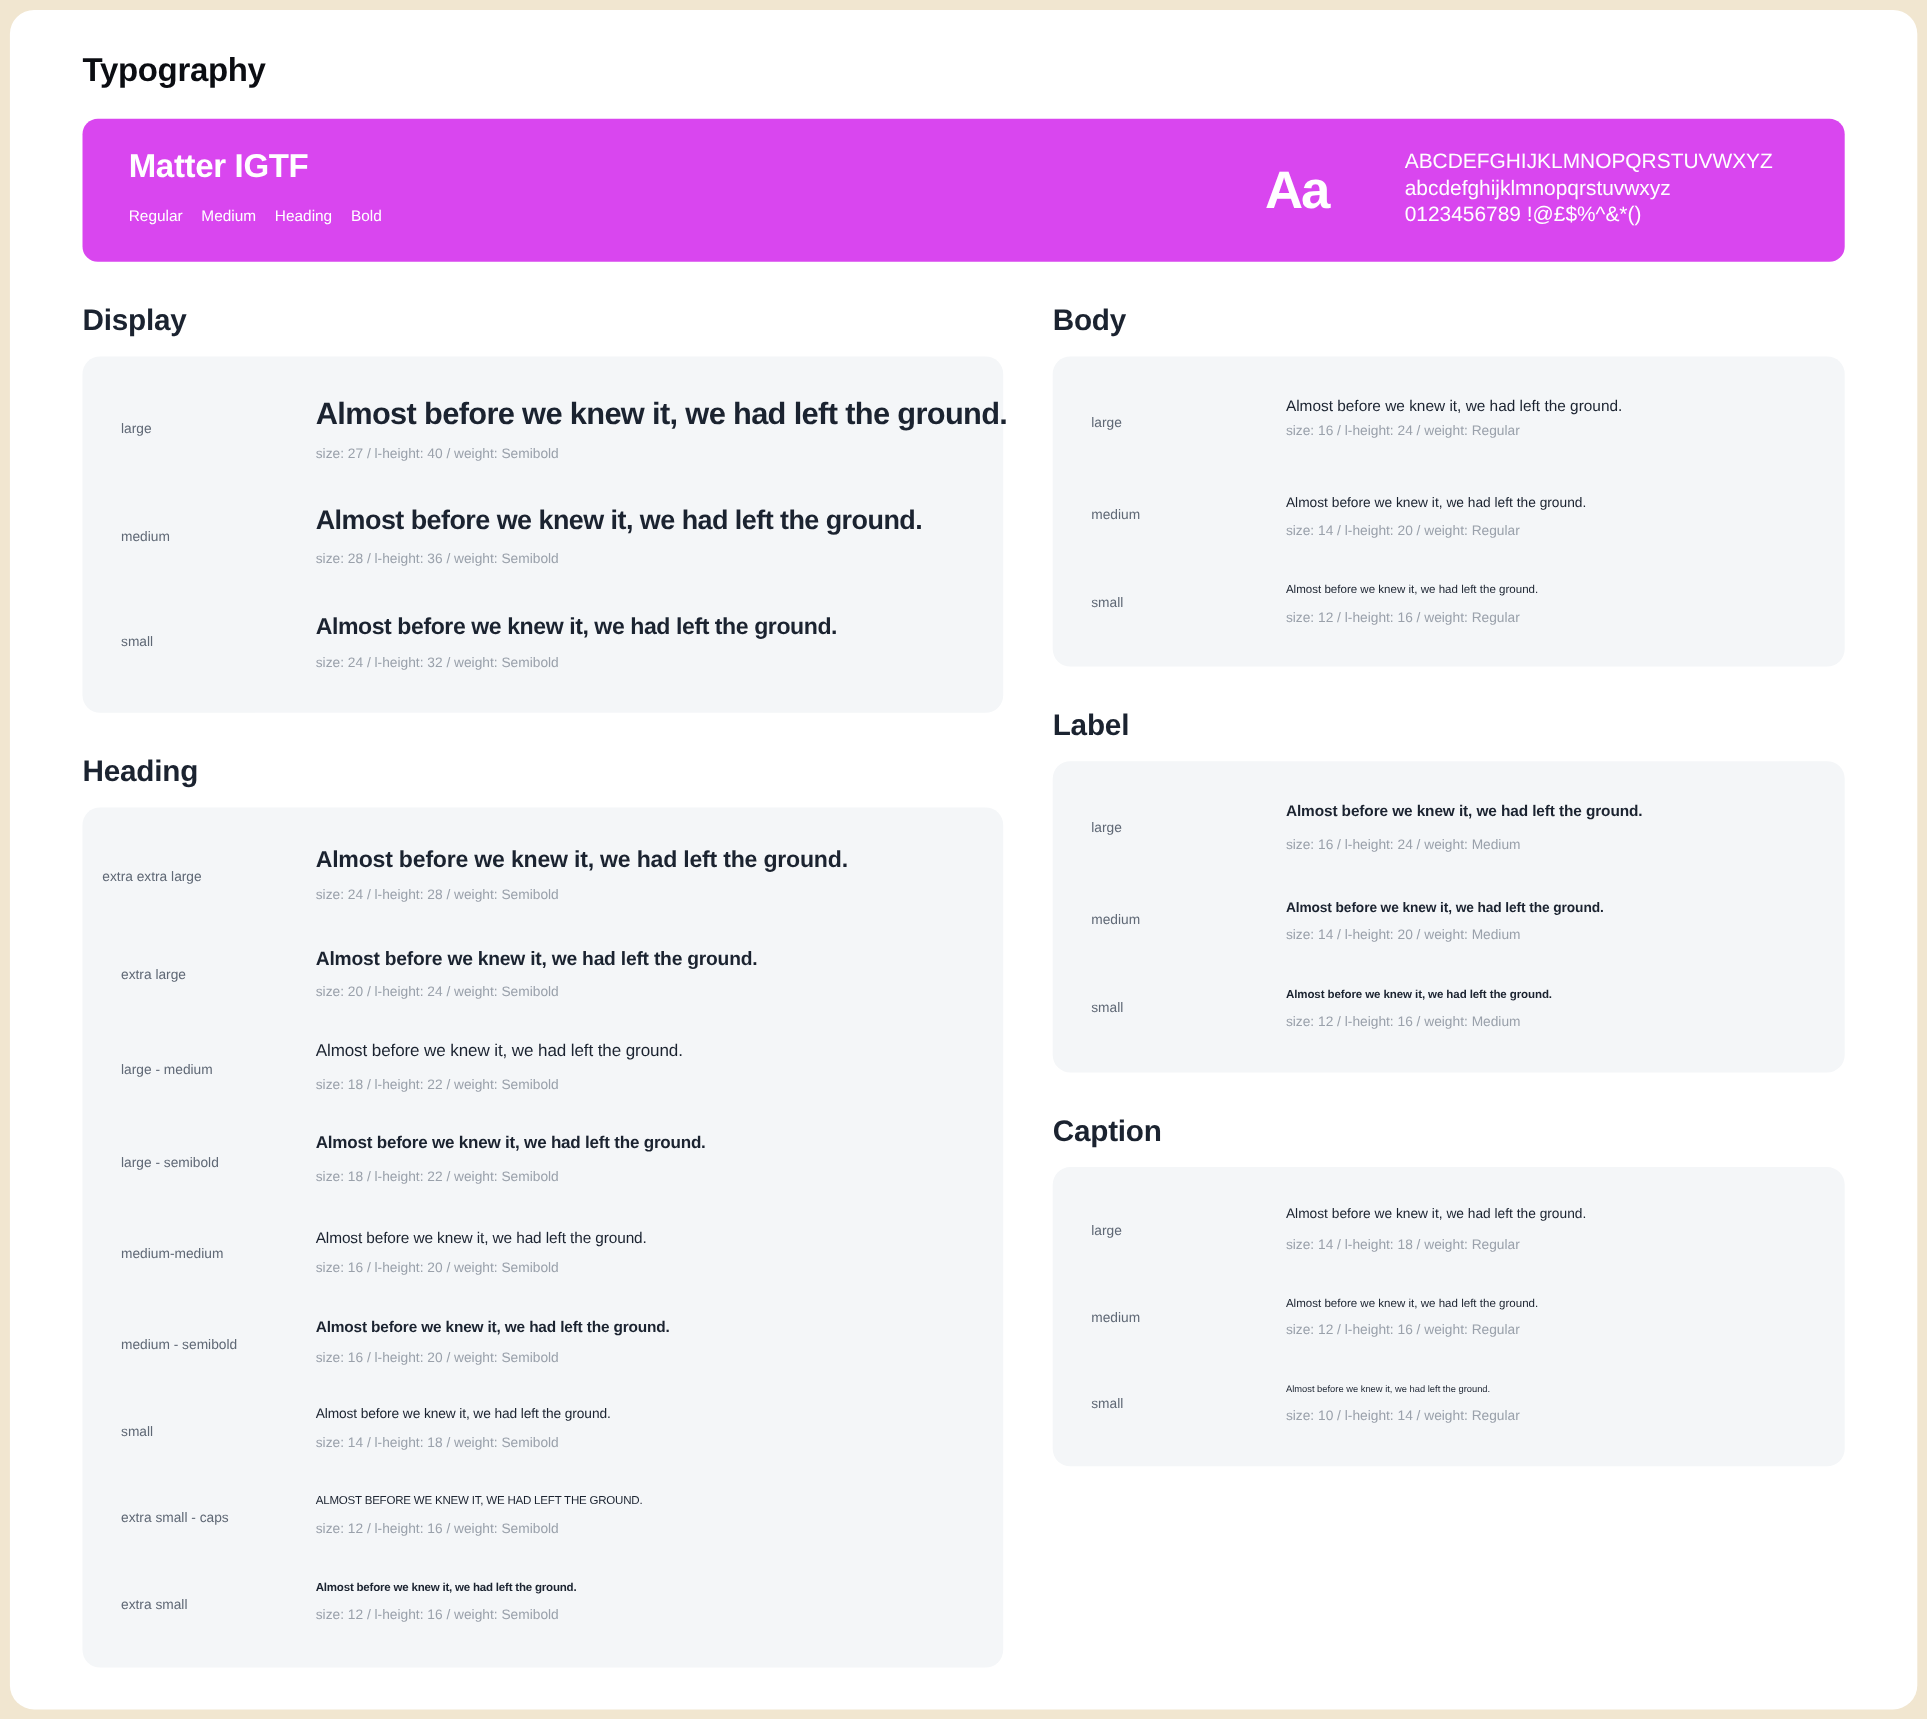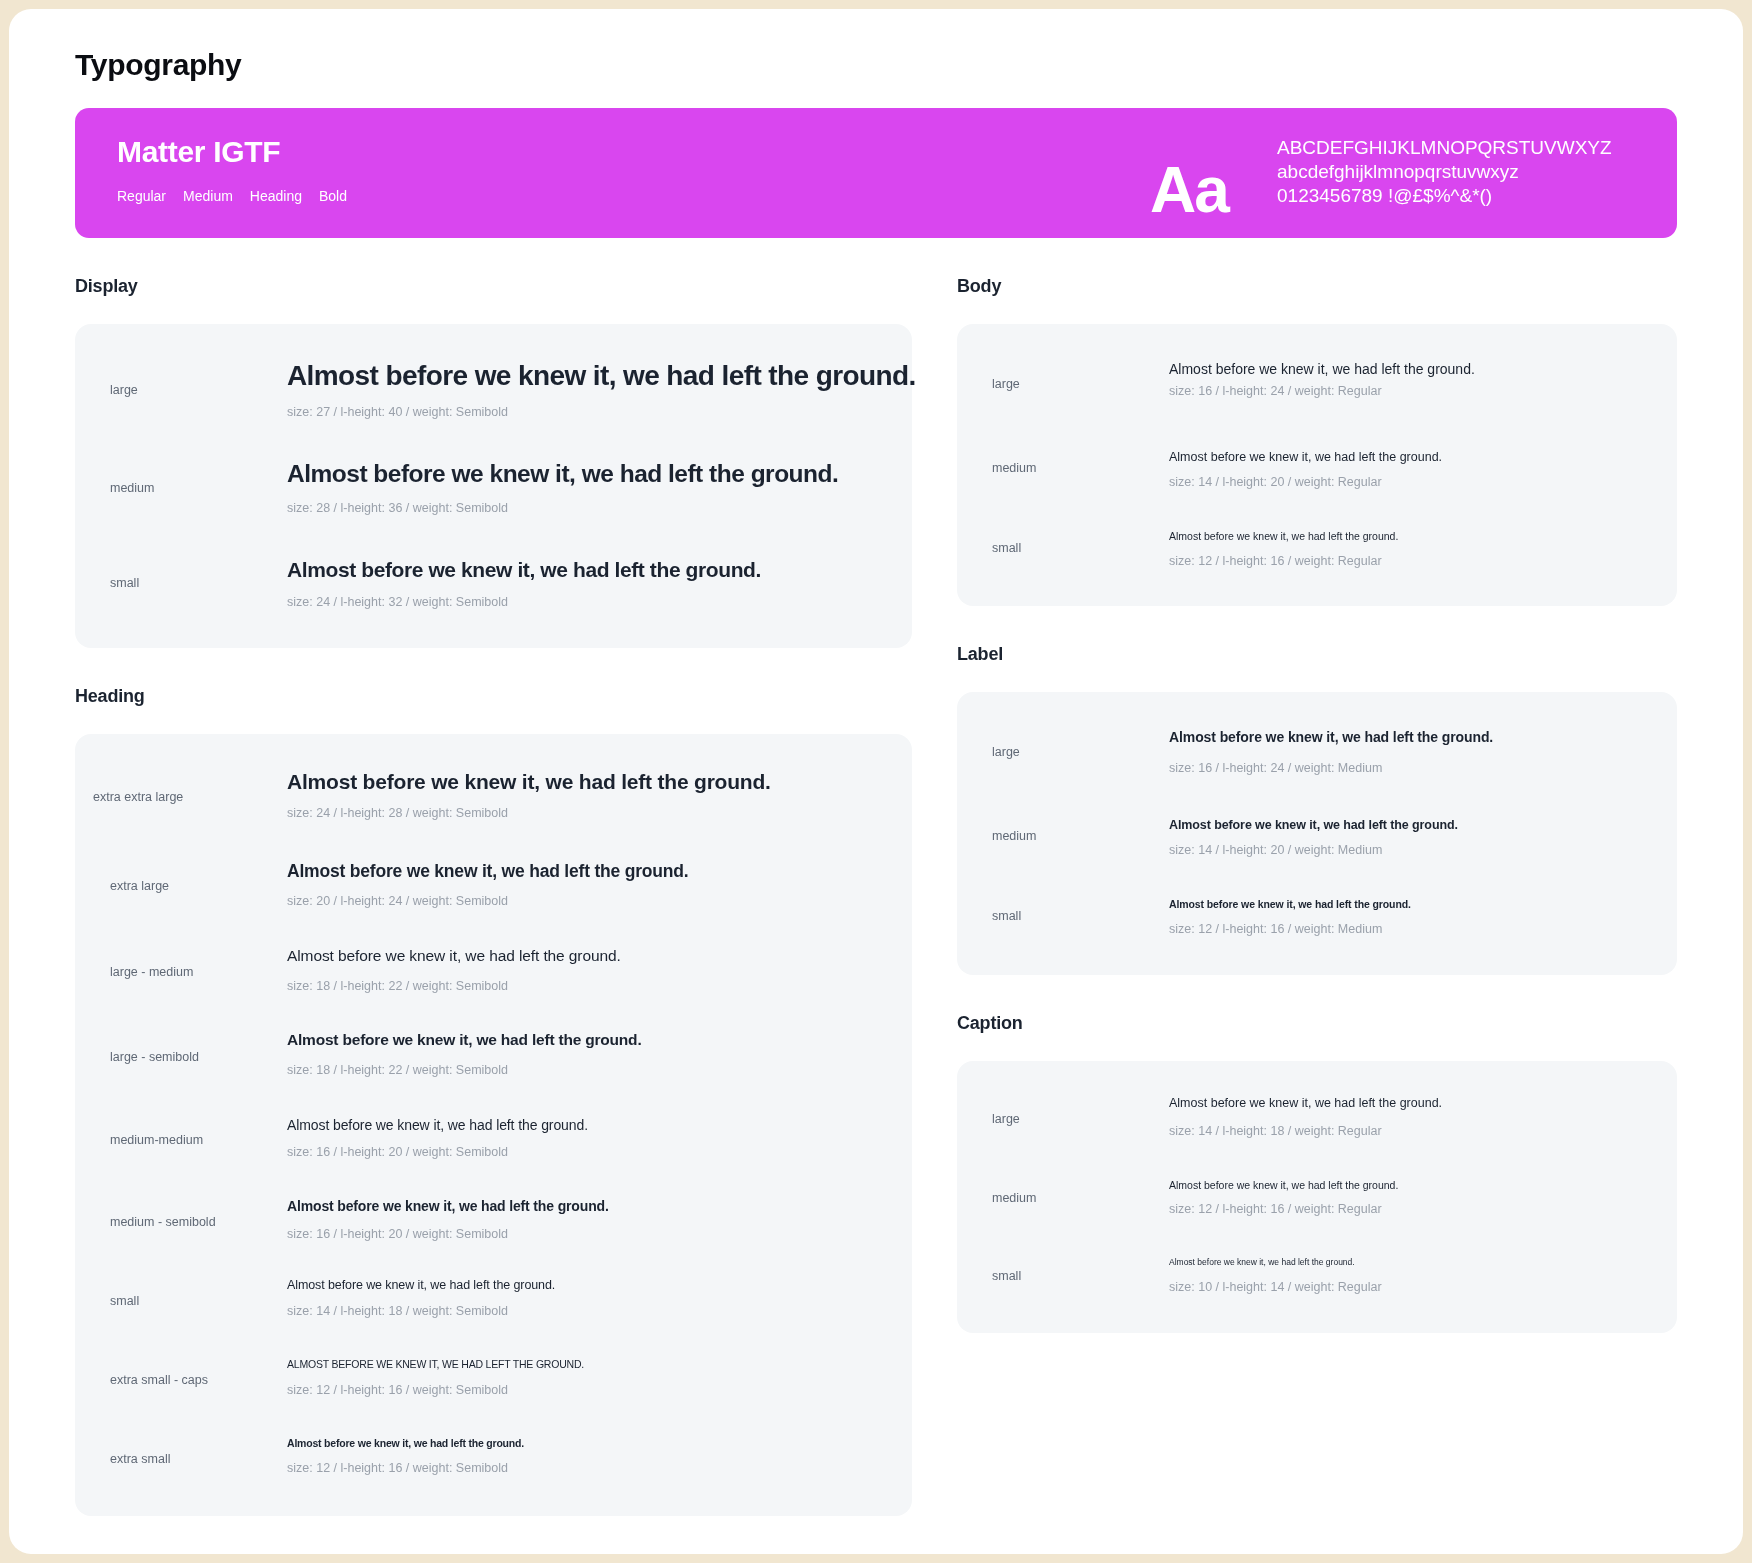--- a/index.html
+++ b/index.html
@@ -12,24 +12,24 @@
   .page-title {
     position: absolute; left: 75px; top: 48px; font-size: 30px; font-weight: 700;
     color: #0b0d12; letter-spacing: -0.3px;
   }
   .banner {
     position: absolute; left: 75px; top: 108px; width: 1602px; height: 130px;
     background: #d946ef; border-radius: 14px; color: #fff;
   }
   .banner .font-name { position: absolute; left: 42px; top: 27px; font-size: 30px; font-weight: 700; letter-spacing: -0.3px; }
   .banner .weights { position: absolute; left: 42px; top: 80px; display: flex; gap: 17px; font-size: 14px; }
-  .banner .aa { position: absolute; left: 1075px; top: 26px; font-size: 64px; font-weight: 700; line-height: 80px; letter-spacing: -2px; margin-top: 16px; }
+  .banner .aa { position: absolute; left: 1075px; top: 26px; font-size: 48px; font-weight: 700; line-height: 80px; letter-spacing: -2px; }
   .banner .glyphs { position: absolute; left: 1202px; top: 28px; font-size: 19px; line-height: 24px; font-weight: 400; }
   .section-title {
-    position: absolute; font-size: 18px; font-weight: 700; color: #1b2330; letter-spacing: -0.2px;
+    position: absolute; font-size: 27px; font-weight: 700; color: #1b2330; letter-spacing: -0.2px;
   }
   .card {
     position: absolute; background: #f4f6f8; border-radius: 16px;
   }
   .row { position: absolute; left: 0; right: 0; }
   .row .label {
     position: absolute; font-size: 12.5px; color: #5f6875; white-space: nowrap;
   }
   .row .sample { position: absolute; color: #1b2330; white-space: nowrap; }
   .row .spec { position: absolute; font-size: 12.5px; color: #9aa1ab; white-space: nowrap; }

